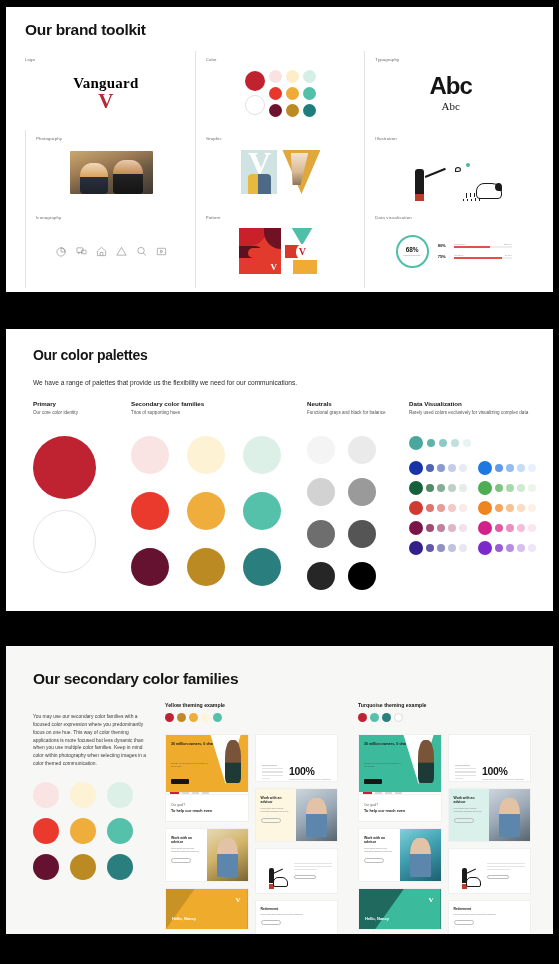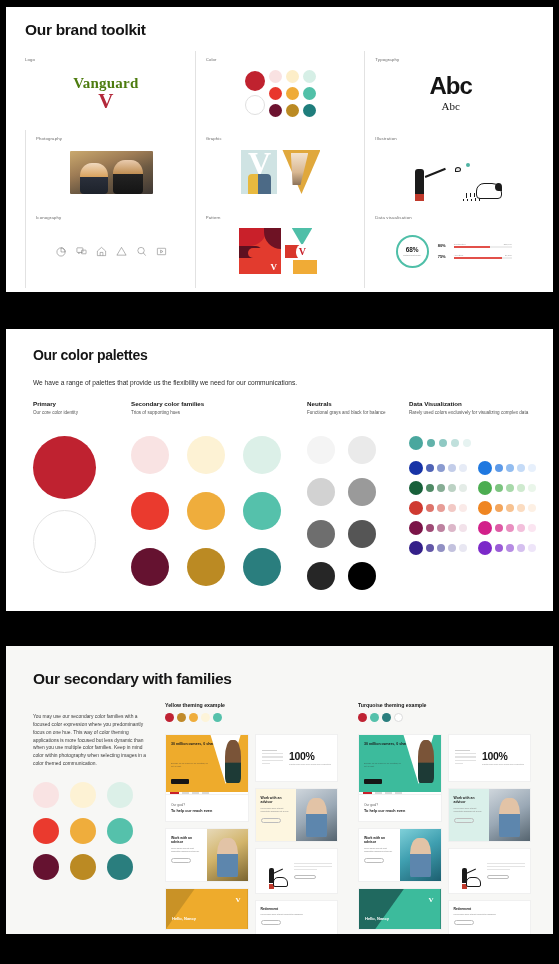--- a/index.html
+++ b/index.html
@@ -23,21 +23,21 @@
   .s2 h1.title { font-size: 14px; padding: 18px 0 0 27px; }
   .s3 h1.title { font-size: 15.5px; padding: 24px 0 0 27px; }
 
   
   .toolkit { display:grid; grid-template-columns: 1fr 1fr 1fr; margin: 12px 19px 0 19px; }
   .tk-cell { padding: 6px 8px 6px 0; position:relative; min-height: 76px; }
   .tk-cell + .tk-cell { border-left: 1px solid #e2e2e2; padding-left: 10px; }
   .tk-label { font-size:4.3px; color:#6a6a6a; letter-spacing:.15px; }
   .tk-body { display:flex; align-items:center; justify-content:center; height:62px; }
 
-  .vg-wordmark { font-family:"Liberation Serif", serif; font-weight:700; color:#4d7c0f; font-size:15px; letter-spacing:.2px; }
+  .vg-wordmark { font-family:"Liberation Serif", serif; font-weight:700; color:#000000; font-size:15px; letter-spacing:.2px; }
   .vg-v { font-family:"Liberation Serif", serif; font-weight:700; color:#b3283a; font-size:21px; line-height:.9; text-align:center; }
   .logo-stack { text-align:center; }
 
   .color-grid { display:flex; gap:4px; align-items:center; }
   .cg-left { display:flex; flex-direction:column; gap:4px; }
   .cg-right { display:grid; grid-template-columns: repeat(3, 13px); grid-auto-rows:13px; gap:4px; }
   .dot { border-radius:50%; }
   .dot.big { width:20px; height:20px; }
   .dot.sm { width:13px; height:13px; }
   .dot.ring { border:1px solid #e0e0e0; background:#fff; }
@@ -149,21 +149,21 @@
   .c-hero .hv { position:absolute; right:4px; top:0; width:44%; height:100%; }
   .c-hero .hv::before { content:""; position:absolute; inset:0; background:#fff; clip-path:polygon(8% 0,92% 0,50% 86%); }
   .c-hero .face { position:absolute; right:6%; top:8%; width:46%; height:76%;
       background:linear-gradient(180deg,#7a5438 0 52%, #1d3a36 53%); border-radius:40% 40% 14% 14%; }
   .c-nav { height:3px; border-bottom:1px solid #f0f0f0; display:flex; align-items:center; gap:3px; padding:0 4px; }
   .c-nav i { display:block; height:1.4px; background:#d9d9d9; flex:0 0 7px; }
   .c-nav .brand { flex:0 0 9px; background:#c9202a; }
   .c-goal { padding:8px 5px; }
   .c-goal .l1 { font-size:3.2px; color:#666; }
   .c-goal .l2 { font-size:3.8px; font-weight:700; color:#1b1b1b; margin-top:2px; }
-  .c-100 { height:46px; display:flex; align-items:center; padding:0 6px; gap:6px; }
+  .c-100 { height:46px; display:flex; align-items:flex-end; padding:0 6px; gap:6px; }
   .c-100 .lines { flex:1; }
   .c-100 .lines i { display:block; height:1.2px; background:#e2e2e2; margin-bottom:2px; }
   .c-100 .lines i:nth-child(1){ background:#cfcfcf; width:70%; }
   .c-100 .big { font-size:10.5px; font-weight:700; color:#161616; letter-spacing:-.4px; }
   .c-100 .cap { font-size:1.9px; color:#9a9a9a; margin-top:1px; line-height:1.6; }
   .c-split { height:52px; display:flex; }
   .c-split .pane { width:50%; padding:7px 5px; }
   .c-split .pane .t { font-size:3.4px; font-weight:700; color:#1b1b1b; }
   .c-split .pane .p { font-size:1.9px; color:#888; margin-top:3px; line-height:1.7; }
   .c-split .pane .b { margin-top:5px; width:20px; height:4.5px; border:.6px solid #bdbdbd; border-radius:3px; }
@@ -524,21 +524,21 @@
           </div>
         </div>
       </div>
 
     </div>
   </section>
 
   <div class="gap2"></div>
 
   <section class="slide s3">
-    <h1 class="title">Our secondary with families</h1>
+    <h1 class="title">Our secondary color families</h1>
 
     <div class="s3-wrap">
       <div class="s3-left">
         <div class="s3-para">You may use our secondary color families with a focused color expression where you predominantly focus on one hue. This way of color theming applications is more focused but less dynamic than when you use multiple color families. Keep in mind color within photography when selecting images in a color themed communication.</div>
         <div class="s3-swatches">
           <div class="s3-dot" style="background:#f9e3e3"></div>
           <div class="s3-dot" style="background:#fdf2d4"></div>
           <div class="s3-dot" style="background:#dcf0e8"></div>
           <div class="s3-dot" style="background:#ea3a2e"></div>
           <div class="s3-dot" style="background:#efad3c"></div>

